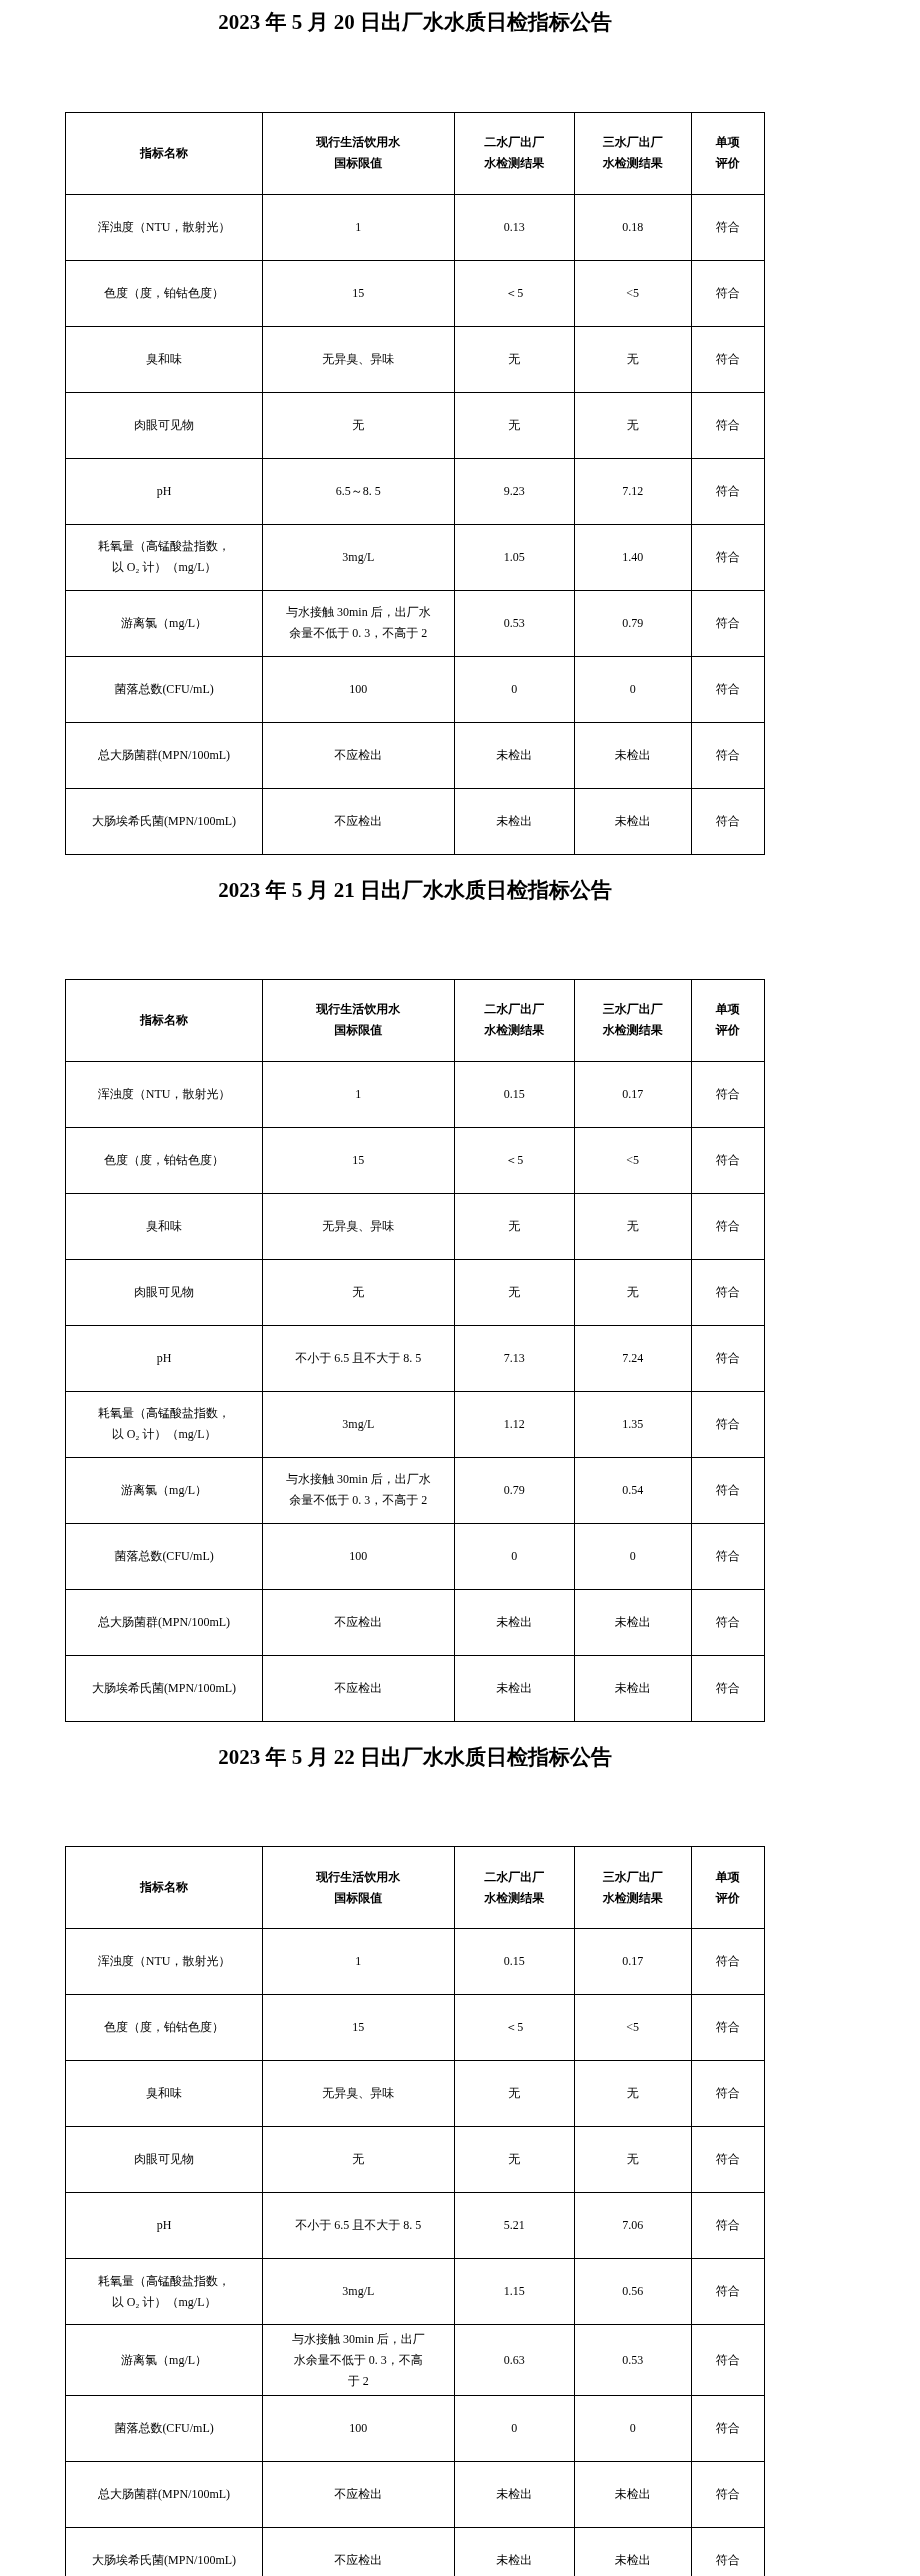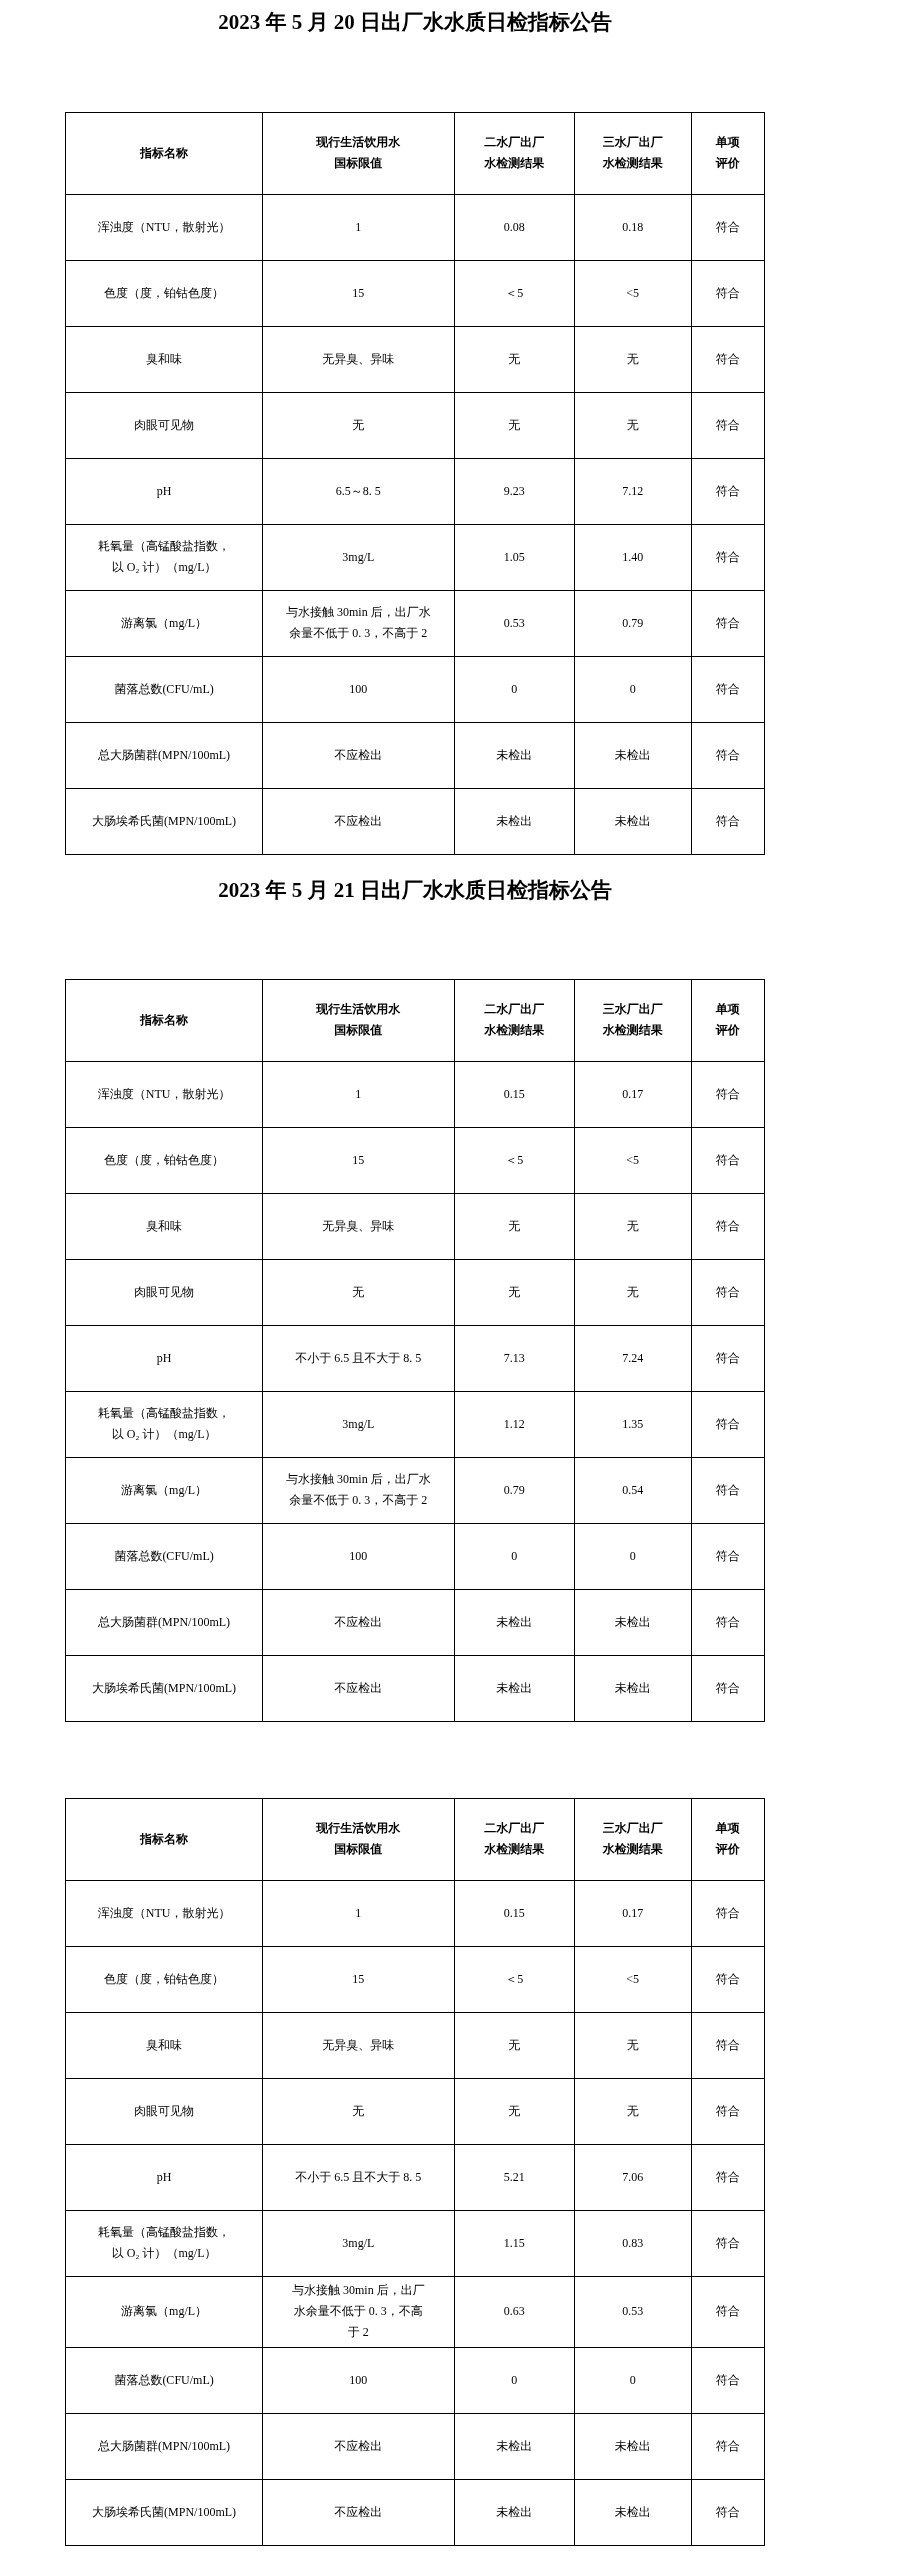--- a/index.html
+++ b/index.html
@@ -85,21 +85,21 @@
             <th>三水厂出厂
 水检测结果</th>
             <th>单项
 评价</th>
           </tr>
         </thead>
       <tbody>
           <tr>
             <td>浑浊度（NTU，散射光）</td>
             <td>1</td>
-            <td>0.08</td>
+            <td>0.13</td>
             <td>0.18</td>
             <td>符合</td>
           </tr>
           <tr>
             <td>色度（度，铂钴色度）</td>
             <td>15</td>
             <td>＜5</td>
             <td>&lt;5</td>
             <td>符合</td>
           </tr>
@@ -259,20 +259,21 @@
             <td>不应检出</td>
             <td>未检出</td>
             <td>未检出</td>
             <td>符合</td>
           </tr>
         </tbody>
     </table>
   </section>
 
   <section class="report-section">
+    <h1 class="section-title">2023 年 5 月 22 日出厂水水质日检指标公告</h1>
     <table class="data-table">
       <colgroup>
         <col class="c1">
           <col class="c2">
           <col class="c3">
           <col class="c4">
           <col class="c5">
       </colgroup>
       <thead>
           <tr>
@@ -321,21 +322,21 @@
             <td>不小于 6.5 且不大于 8. 5</td>
             <td>5.21</td>
             <td>7.06</td>
             <td>符合</td>
           </tr>
           <tr>
             <td>耗氧量（高锰酸盐指数，
 以 O₂ 计）（mg/L）</td>
             <td>3mg/L</td>
             <td>1.15</td>
-            <td>0.83</td>
+            <td>0.56</td>
             <td>符合</td>
           </tr>
           <tr>
             <td>游离氯（mg/L）</td>
             <td>与水接触 30min 后，出厂
 水余量不低于 0. 3，不高
 于 2</td>
             <td>0.63</td>
             <td>0.53</td>
             <td>符合</td>

